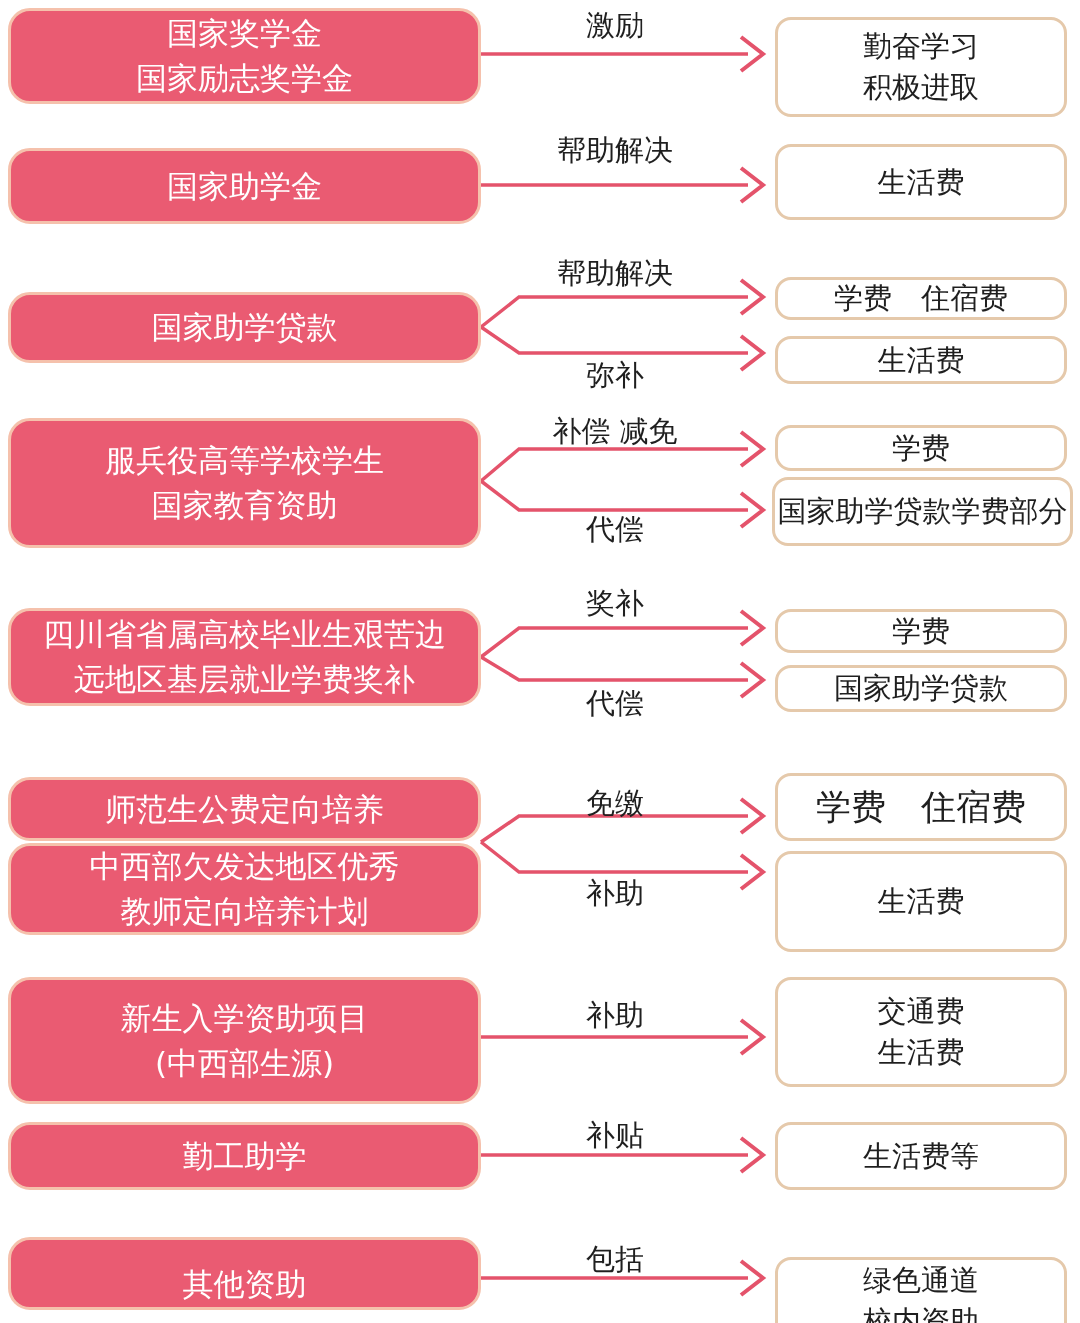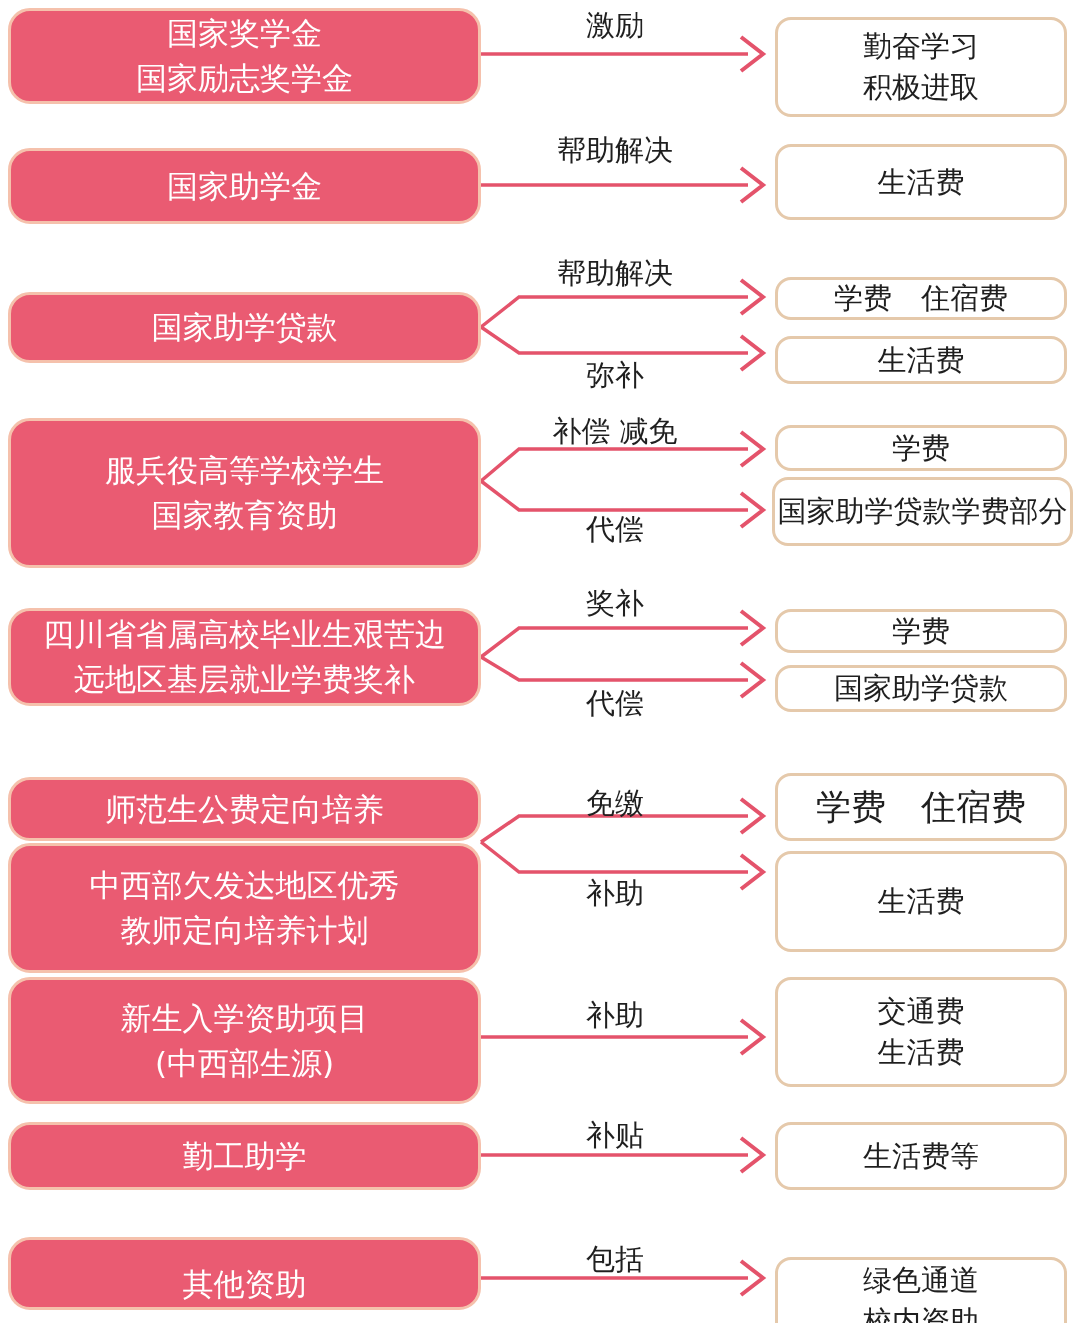--- a/index.html
+++ b/index.html
@@ -158,21 +158,21 @@
   </div>
   <div class="arrow-label" style="top:254px;">帮助解决</div>
   <div class="arrow-label" style="top:356px;">弥补</div>
   <div class="tgt-box" style="top:277px;height:43px;">
     <span class="box-text">学费　住宿费</span>
   </div>
   <div class="tgt-box" style="top:336px;height:48px;">
     <span class="box-text">生活费</span>
   </div>
 
-  <div class="src-box" style="top:418px;height:150px;">
+  <div class="src-box" style="top:418px;height:130px;">
     <span class="box-text">服兵役高等学校学生
 国家教育资助</span>
   </div>
   <div class="arrow-label" style="top:412px;">补偿 减免</div>
   <div class="arrow-label" style="top:510px;">代偿</div>
   <div class="tgt-box" style="top:425px;height:46px;">
     <span class="box-text">学费</span>
   </div>
   <div class="tgt-box wide" style="top:477px;height:69px;">
     <span class="box-text">国家助学贷款学费部分</span>
@@ -187,21 +187,21 @@
   <div class="tgt-box" style="top:609px;height:44px;">
     <span class="box-text">学费</span>
   </div>
   <div class="tgt-box" style="top:665px;height:47px;">
     <span class="box-text">国家助学贷款</span>
   </div>
 
   <div class="src-box" style="top:777px;height:64px;">
     <span class="box-text">师范生公费定向培养</span>
   </div>
-  <div class="src-box" style="top:843px;height:130px;">
+  <div class="src-box" style="top:843px;height:92px;">
     <span class="box-text">中西部欠发达地区优秀
 教师定向培养计划</span>
   </div>
   <div class="arrow-label" style="top:784px;">免缴</div>
   <div class="arrow-label" style="top:874px;">补助</div>
   <div class="tgt-box large" style="top:773px;height:68px;">
     <span class="box-text">学费　住宿费</span>
   </div>
   <div class="tgt-box" style="top:851px;height:101px;">
     <span class="box-text">生活费</span>

